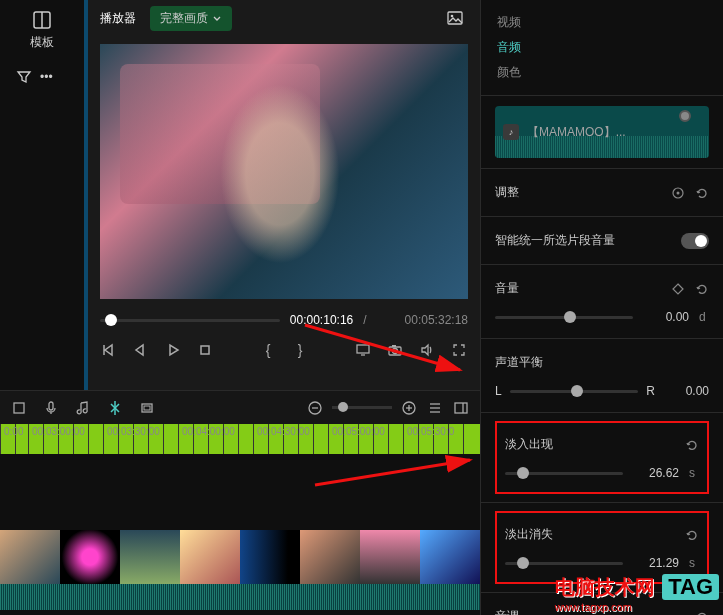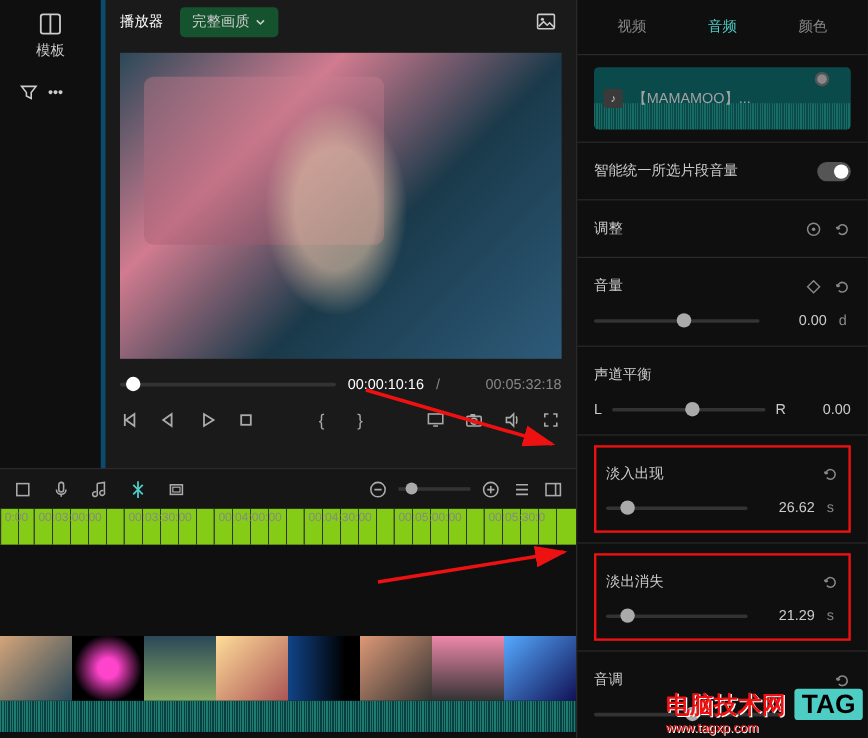--- a/index.html
+++ b/index.html
@@ -129,20 +129,21 @@
   width: 243px;
   height: 100%;
   background: #0f0f0f;
   border-left: 1px solid #2a2a2a;
 }
 .right-tabs {
   display: flex;
   justify-content: space-around;
   padding: 10px 8px;
   border-bottom: 1px solid #2a2a2a;
+  flex-direction: column;
 }
 .right-tab {
   color: #888;
   padding: 4px 8px;
 }
 .right-tab.active {
   color: #4ecdc4;
 }
 .audio-clip {
   margin: 10px 14px;
@@ -505,37 +506,37 @@
   </div>
   <div class="audio-clip">
     <div class="audio-icon">♪</div>
     <span class="audio-title">【MAMAMOO】...</span>
     <div class="clip-handle"></div>
     <div class="audio-wave"></div>
   </div>
 
   <div class="rp-section">
     <div class="rp-row">
-      <span class="rp-label">智能统一所选片段音量</span>
-      <div class="toggle on"></div>
-    </div>
-  </div>
-
-  <div class="rp-section">
-    <div class="rp-row">
       <span class="rp-label">调整</span>
       <div class="rp-icons">
         <svg width="14" height="14" viewBox="0 0 14 14">
             <circle cx="7" cy="7" r="5" fill="none" stroke="#888" stroke-width="1.2"></circle>
             <circle cx="7" cy="7" r="1.5" fill="#888"></circle>
           </svg>
         <svg width="14" height="14" viewBox="0 0 14 14">
             <path d="M3 7a4 4 0 1 1 1 3M3 7l-1-2M3 7l2-1" fill="none" stroke="#888" stroke-width="1.3"></path>
           </svg>
       </div>
+    </div>
+  </div>
+
+  <div class="rp-section">
+    <div class="rp-row">
+      <span class="rp-label">智能统一所选片段音量</span>
+      <div class="toggle on"></div>
     </div>
   </div>
 
   <div class="rp-section">
     <div class="rp-row">
       <span class="rp-label">音量</span>
       <div class="rp-icons">
         <svg width="14" height="14" viewBox="0 0 14 14">
             <path d="M7 2l5 5-5 5-5-5z" fill="none" stroke="#888" stroke-width="1.2"></path>
           </svg>

